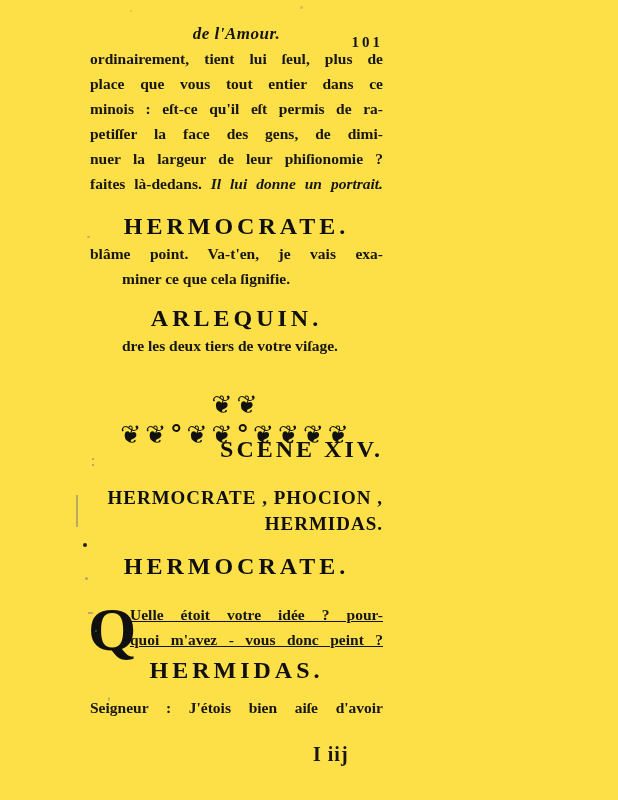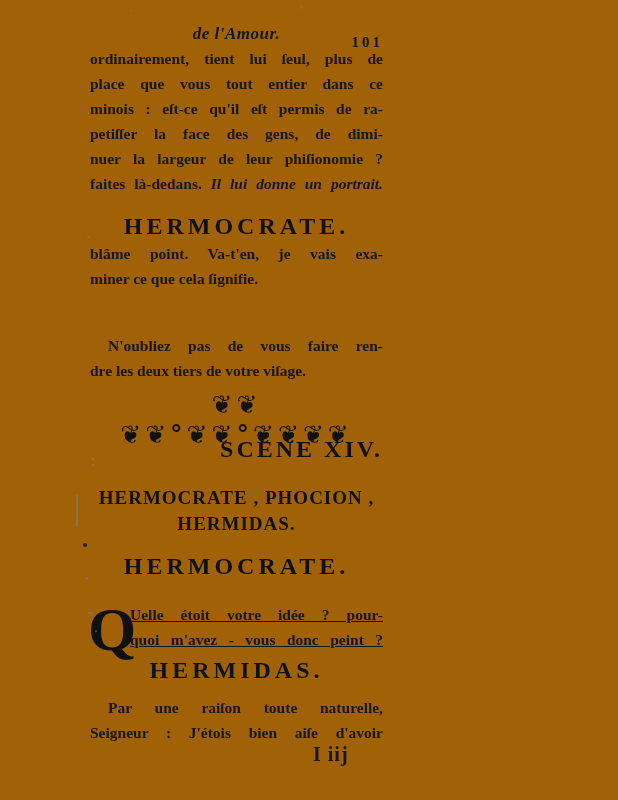--- a/index.html
+++ b/index.html
@@ -1,28 +1,28 @@
 <!DOCTYPE html>
 <html><head>
 <meta charset="utf-8">
 <style>
   html,body{margin:0;padding:0;background:#e9e9e9;}
   .page{
-    position:relative;width:618px;height:800px;background:#a16207;
+    position:relative;width:618px;height:800px;background:#fde047;
     font-family:"Liberation Serif", serif;color:#141414;overflow:hidden;
     margin:0 auto;
   }
   .col{position:absolute;left:90px;top:0;width:293px;height:100%;}
   .blk{position:absolute;left:0;width:100%;}
   .line{
     font-size:15.5px;font-weight:700;line-height:25px;
     text-align:justify;text-align-last:justify;text-justify:inter-word;
     color:#161616;
   }
-  .line.ns{text-align-last:left;}
+  .line.ns{text-align-last:left;margin-left:32px;}
   .line.ind{text-indent:18px;}
   .it{font-style:italic;}
   .hdr{position:absolute;top:24px;left:0;width:100%;height:22px;}
   .hdr .title{
     display:block;text-align:center;font-style:italic;font-weight:700;
     font-size:17px;letter-spacing:.5px;
   }
   .hdr .pgnum{
     position:absolute;right:0;top:2px;font-weight:700;font-size:15px;
     letter-spacing:3px;
@@ -30,21 +30,21 @@
   }
   .speaker{
     font-weight:700;text-align:center;font-size:24px;letter-spacing:4px;
     white-space:nowrap;line-height:25px;color:#101010;
   }
   .scene-h{
     font-weight:700;text-align:right;font-size:24px;letter-spacing:3px;
     white-space:nowrap;color:#101010;
   }
   .cast{
-    font-weight:700;text-align:center;font-size:19px;letter-spacing:1px;
+    font-weight:700;text-align:right;font-size:19px;letter-spacing:1px;
     line-height:26px;white-space:nowrap;color:#101010;
   }
   .orn{
     font-family:"DejaVu Sans","DejaVu Serif",serif;
     font-weight:700;text-align:center;font-size:25px;letter-spacing:4px;
     line-height:30px;color:#111;
   }
   .qblock{position:absolute;left:0;width:100%;}
   .qcap{
     position:absolute;left:-2px;top:1px;font-size:62px;line-height:52px;
@@ -81,22 +81,22 @@
         <span class="it">Il lui donne un portrait.</span>
       </div>
     </div>
 
     <div class="blk speaker" style="top:214px">HERMOCRATE.</div>
     <div class="blk" style="top:241px">
       <div class="line">blâme point. Va-t'en, je vais exa-</div>
       <div class="line ns">miner ce que cela ſignifie.</div>
     </div>
 
+    <div class="blk speaker" style="top:306px">ARLEQUIN.</div>
     <div class="blk" style="top:333px">
-      <div class="line ind">N'oubliez pas de vous faire ren-</div>
       <div class="line ns">dre les deux tiers de votre viſage.</div>
     </div>
 
     <div class="blk orn" style="top:390px">❦❦ ❦❦°❦❦°❦❦❦❦</div>
 
     <div class="blk scene-h" style="top:436px">SCENE XIV.</div>
     <div class="blk" style="top:485px">
       <div class="cast">HERMOCRATE , PHOCION ,</div>
       <div class="cast">HERMIDAS.</div>
     </div>
@@ -105,21 +105,20 @@
     <div class="qblock" style="top:602px">
       <span class="qcap">Q</span>
       <div class="qlines">
         <div class="line">Uelle étoit votre idée ? pour-</div>
         <div class="line">quoi m'avez - vous donc peint ?</div>
       </div>
     </div>
 
     <div class="blk speaker" style="top:658px">HERMIDAS.</div>
     <div class="blk" style="top:695px">
-      <div class="line ind">Par une raiſon toute naturelle,</div>
       <div class="line">Seigneur : J'étois bien aiſe d'avoir</div>
     </div>
 
     <div class="sig">I iij</div>
   </div>
 
   <div class="art line-art" style="left:76px;top:495px;width:2px;height:32px;opacity:.55"></div>
   <div class="art" style="left:83px;top:543px;width:4px;height:4px;background:#222"></div>
   <div class="art" style="left:87px;top:236px;width:3px;height:2px;opacity:.5"></div>
   <div class="art" style="left:92px;top:458px;width:2px;height:2px;opacity:.7"></div>

